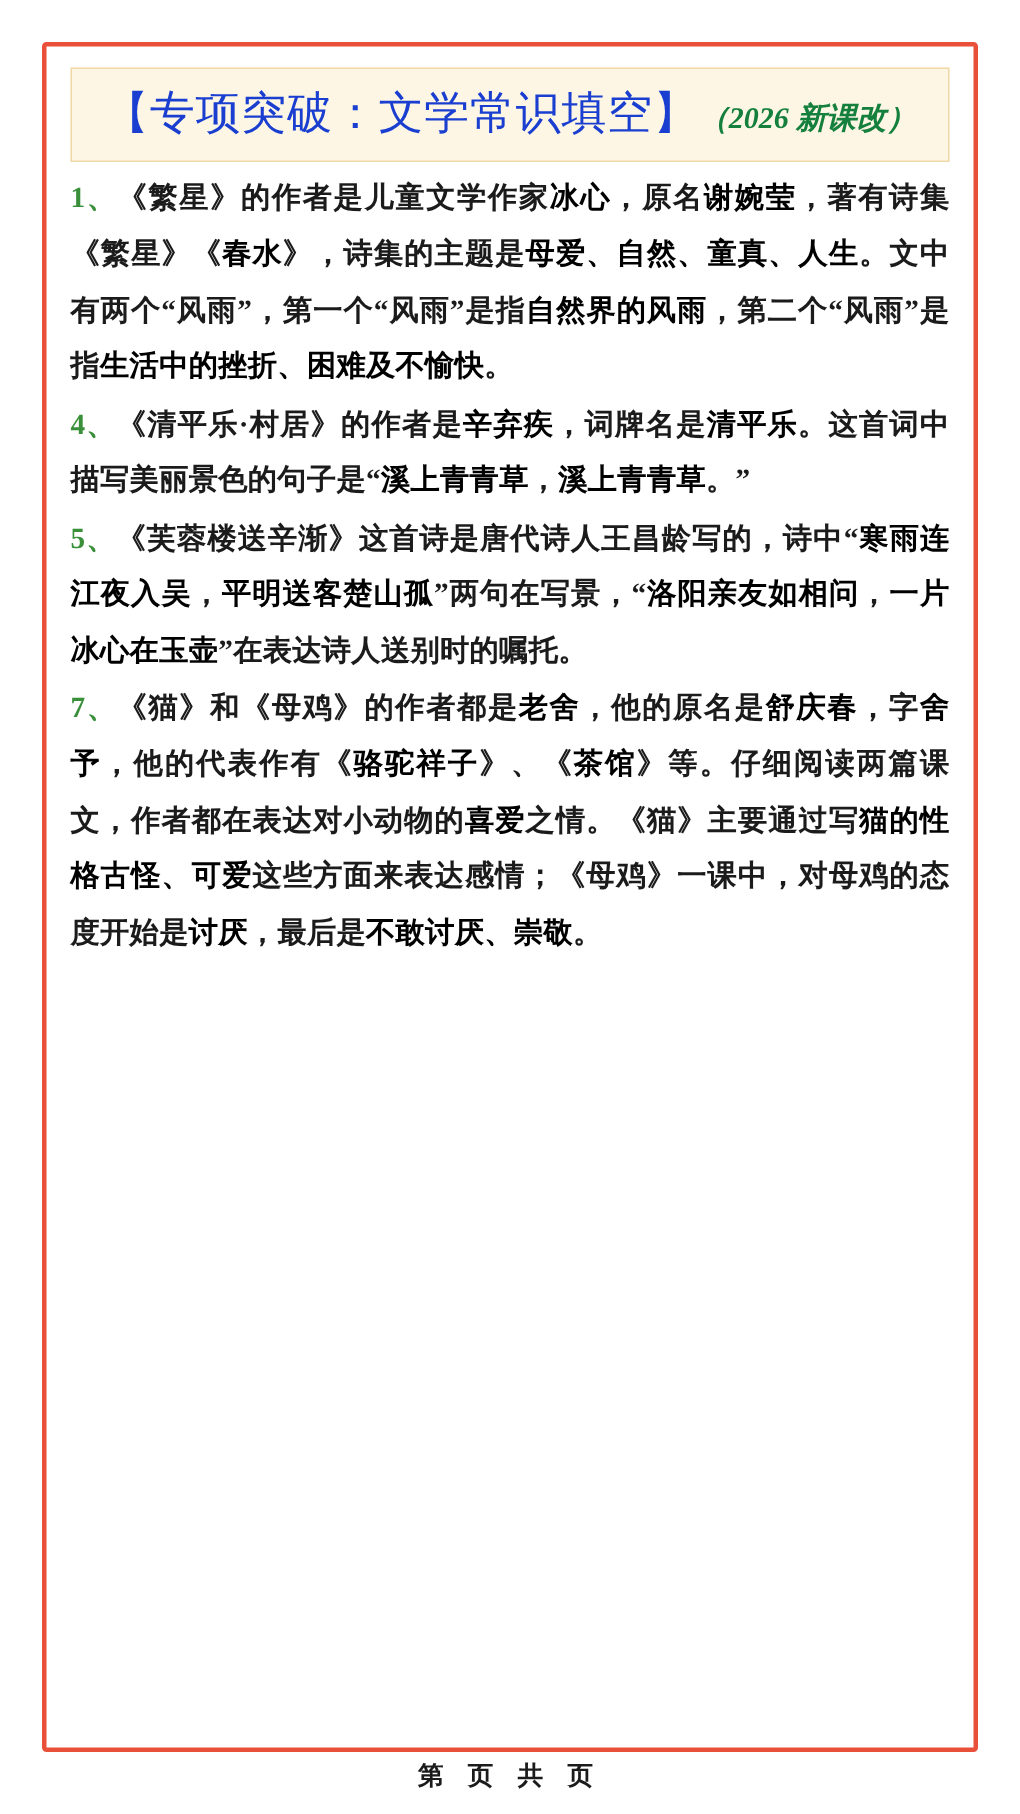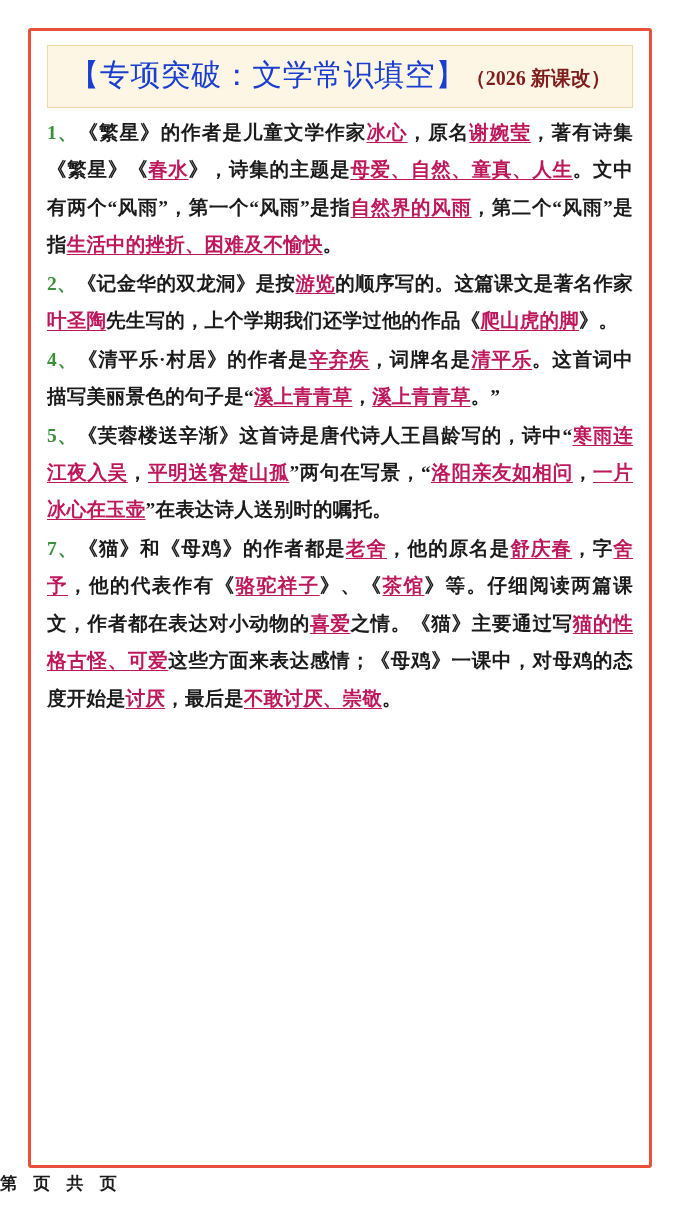--- a/index.html
+++ b/index.html
@@ -36,72 +36,71 @@
     padding: 9px 4px 11px 4px;
     margin-bottom: 6px;
   }
   .title-bar .t-main {
     color: #1a3fd0;
     font-weight: normal;
     font-size: 30px;
     letter-spacing: 0.5px;
   }
   .title-bar .t-sub {
-    color: #7f1d1d;
+    color: #15803d;
     font-weight: bold;
     font-size: 20px;
+    font-style: italic;
   }
   .qlist {
     margin: 0;
     padding: 0;
   }
   .qitem {
     font-size: 19.5px;
     line-height: 1.92;
     color: #1b1b1b;
     text-align: justify;
     letter-spacing: 0.2px;
     margin: 0 0 1px 0;
     font-weight: bold;
   }
   .qnum {
     color: #3a8f3a;
     font-weight: bold;
   }
   .ans {
-    color: #be185d;
-    text-decoration: underline;
+    color: #000000;
     text-underline-offset: 3px;
     font-weight: bold;
   }
   .footer {
     position: absolute;
     left: 0;
     right: 0;
     bottom: 14px;
-    text-align: left;
+    text-align: center;
     font-size: 17px;
     color: #1b1b1b;
     letter-spacing: 6px;
     font-weight: bold;
   }
 </style>
 </head>
 <body>
 
 <div class="page">
   <div class="frame">
 
     <div class="title-bar">
       <span class="t-main">【专项突破：文学常识填空】</span><span class="t-sub">（2026 新课改）</span>
     </div>
 
     <div class="qlist">
         <p class="qitem"><span class="qnum">1、</span><span class="">《繁星》的作者是儿童文学作家</span><span class="ans">冰心</span><span class="">，原名</span><span class="ans">谢婉莹</span><span class="">，著有诗集《繁星》《</span><span class="ans">春水</span><span class="">》，诗集的主题是</span><span class="ans">母爱、自然、童真、人生</span><span class="">。文中有两个“风雨”，第一个“风雨”是指</span><span class="ans">自然界的风雨</span><span class="">，第二个“风雨”是指</span><span class="ans">生活中的挫折、困难及不愉快</span><span class="">。</span></p>
-        <p class="qitem"><span class="qnum">2、</span><span class="">《记金华的双龙洞》是按</span><span class="ans">游览</span><span class="">的顺序写的。这篇课文是著名作家</span><span class="ans">叶圣陶</span><span class="">先生写的，上个学期我们还学过他的作品《</span><span class="ans">爬山虎的脚</span><span class="">》。</span></p>
         <p class="qitem"><span class="qnum">4、</span><span class="">《清平乐·村居》的作者是</span><span class="ans">辛弃疾</span><span class="">，词牌名是</span><span class="ans">清平乐</span><span class="">。这首词中描写美丽景色的句子是“</span><span class="ans">溪上青青草</span><span class="">，</span><span class="ans">溪上青青草</span><span class="">。”</span></p>
         <p class="qitem"><span class="qnum">5、</span><span class="">《芙蓉楼送辛渐》这首诗是唐代诗人王昌龄写的，诗中“</span><span class="ans">寒雨连江夜入吴</span><span class="">，</span><span class="ans">平明送客楚山孤</span><span class="">”两句在写景，“</span><span class="ans">洛阳亲友如相问</span><span class="">，</span><span class="ans">一片冰心在玉壶</span><span class="">”在表达诗人送别时的嘱托。</span></p>
         <p class="qitem"><span class="qnum">7、</span><span class="">《猫》和《母鸡》的作者都是</span><span class="ans">老舍</span><span class="">，他的原名是</span><span class="ans">舒庆春</span><span class="">，字</span><span class="ans">舍予</span><span class="">，他的代表作有《</span><span class="ans">骆驼祥子</span><span class="">》、《</span><span class="ans">茶馆</span><span class="">》等。仔细阅读两篇课文，作者都在表达对小动物的</span><span class="ans">喜爱</span><span class="">之情。《猫》主要通过写</span><span class="ans">猫的性格古怪、可爱</span><span class="">这些方面来表达感情；《母鸡》一课中，对母鸡的态度开始是</span><span class="ans">讨厌</span><span class="">，最后是</span><span class="ans">不敢讨厌、崇敬</span><span class="">。</span></p>
       </div>
 
   </div>
   <div class="footer">第 页 共 页</div>
 </div>
 
 </body></html>

